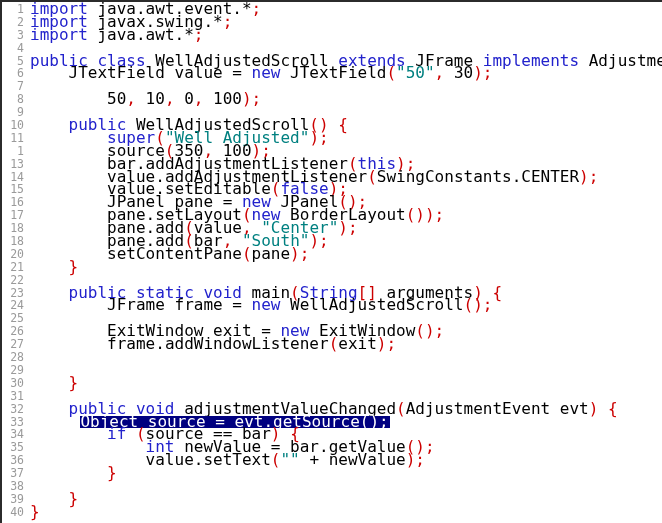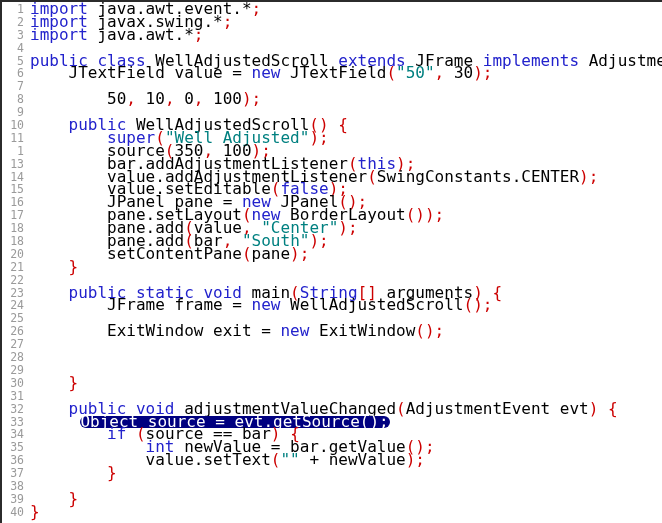--- a/index.html
+++ b/index.html
@@ -71,21 +71,20 @@
   .kw  { color: #2222cc; }
   .str { color: #008080; }
   .pun { color: #cc0000; }
   .id  { color: #000000; }
 
   
   .line.selected .src {
     background: #000080;
     color: #ffffff;
     padding-right: 1px;
-    border-radius: 6px;
   }
   .line.selected .src .kw,
   .line.selected .src .str,
   .line.selected .src .pun,
   .line.selected .src .id {
     color: #ffffff;
   }
 </style>
 </head>
 <body>
@@ -111,21 +110,21 @@
       <div class="line"><span class="gutter">17</span><span class="src"><span class="id">        pane</span><span class="id">.</span><span class="id">setLayout</span><span class="pun">(</span><span class="kw">new</span><span class="id"> BorderLayout</span><span class="pun">());</span></span></div>
       <div class="line"><span class="gutter">18</span><span class="src"><span class="id">        pane</span><span class="id">.</span><span class="id">add</span><span class="pun">(</span><span class="id">value</span><span class="pun">,</span><span class="id"> </span><span class="str">"Center"</span><span class="pun">);</span></span></div>
       <div class="line"><span class="gutter">18</span><span class="src"><span class="id">        pane</span><span class="id">.</span><span class="id">add</span><span class="pun">(</span><span class="id">bar</span><span class="pun">,</span><span class="id"> </span><span class="str">"South"</span><span class="pun">);</span></span></div>
       <div class="line"><span class="gutter">20</span><span class="src"><span class="id">        setContentPane</span><span class="pun">(</span><span class="id">pane</span><span class="pun">);</span></span></div>
       <div class="line"><span class="gutter">21</span><span class="src"><span class="id">    </span><span class="pun">}</span></span></div>
       <div class="line"><span class="gutter">22</span><span class="src"></span></div>
       <div class="line"><span class="gutter">23</span><span class="src"><span class="id">    </span><span class="kw">public</span><span class="id"> </span><span class="kw">static</span><span class="id"> </span><span class="kw">void</span><span class="id"> main</span><span class="pun">(</span><span class="kw">String</span><span class="pun">[]</span><span class="id"> arguments</span><span class="pun">)</span><span class="id"> </span><span class="pun">{</span></span></div>
       <div class="line"><span class="gutter">24</span><span class="src"><span class="id">        JFrame frame = </span><span class="kw">new</span><span class="id"> WellAdjustedScroll</span><span class="pun">();</span></span></div>
       <div class="line"><span class="gutter">25</span><span class="src"></span></div>
       <div class="line"><span class="gutter">26</span><span class="src"><span class="id">        ExitWindow exit = </span><span class="kw">new</span><span class="id"> ExitWindow</span><span class="pun">();</span></span></div>
-      <div class="line"><span class="gutter">27</span></div>
+      <div class="line"><span class="gutter">27</span><span class="src"><span class="id">        frame</span><span class="id">.</span><span class="id">addWindowListener</span><span class="pun">(</span><span class="id">exit</span><span class="pun">);</span></span></div>
       <div class="line"><span class="gutter">28</span><span class="src"></span></div>
       <div class="line"><span class="gutter">29</span></div>
       <div class="line"><span class="gutter">30</span><span class="src"><span class="id">    </span><span class="pun">}</span></span></div>
       <div class="line"><span class="gutter">31</span><span class="src"></span></div>
       <div class="line"><span class="gutter">32</span><span class="src"><span class="id">    </span><span class="kw">public</span><span class="id"> </span><span class="kw">void</span><span class="id"> adjustmentValueChanged</span><span class="pun">(</span><span class="id">AdjustmentEvent evt</span><span class="pun">)</span><span class="id"> </span><span class="pun">{</span></span></div>
       <div class="line selected"><span class="gutter">33</span><span class="src" style="left: 78.4px;"><span class="id">Object source = evt</span><span class="id">.</span><span class="id">getSource</span><span class="pun">();</span></span></div>
       <div class="line"><span class="gutter">34</span><span class="src"><span class="id">        </span><span class="kw">if</span><span class="id"> </span><span class="pun">(</span><span class="id">source == bar</span><span class="pun">)</span><span class="id"> </span><span class="pun">{</span></span></div>
       <div class="line"><span class="gutter">35</span><span class="src"><span class="id">            </span><span class="kw">int</span><span class="id"> newValue = bar</span><span class="id">.</span><span class="id">getValue</span><span class="pun">();</span></span></div>
       <div class="line"><span class="gutter">36</span><span class="src"><span class="id">            value</span><span class="id">.</span><span class="id">setText</span><span class="pun">(</span><span class="str">""</span><span class="id"> + newValue</span><span class="pun">);</span></span></div>
       <div class="line"><span class="gutter">37</span><span class="src"><span class="id">        </span><span class="pun">}</span></span></div>

